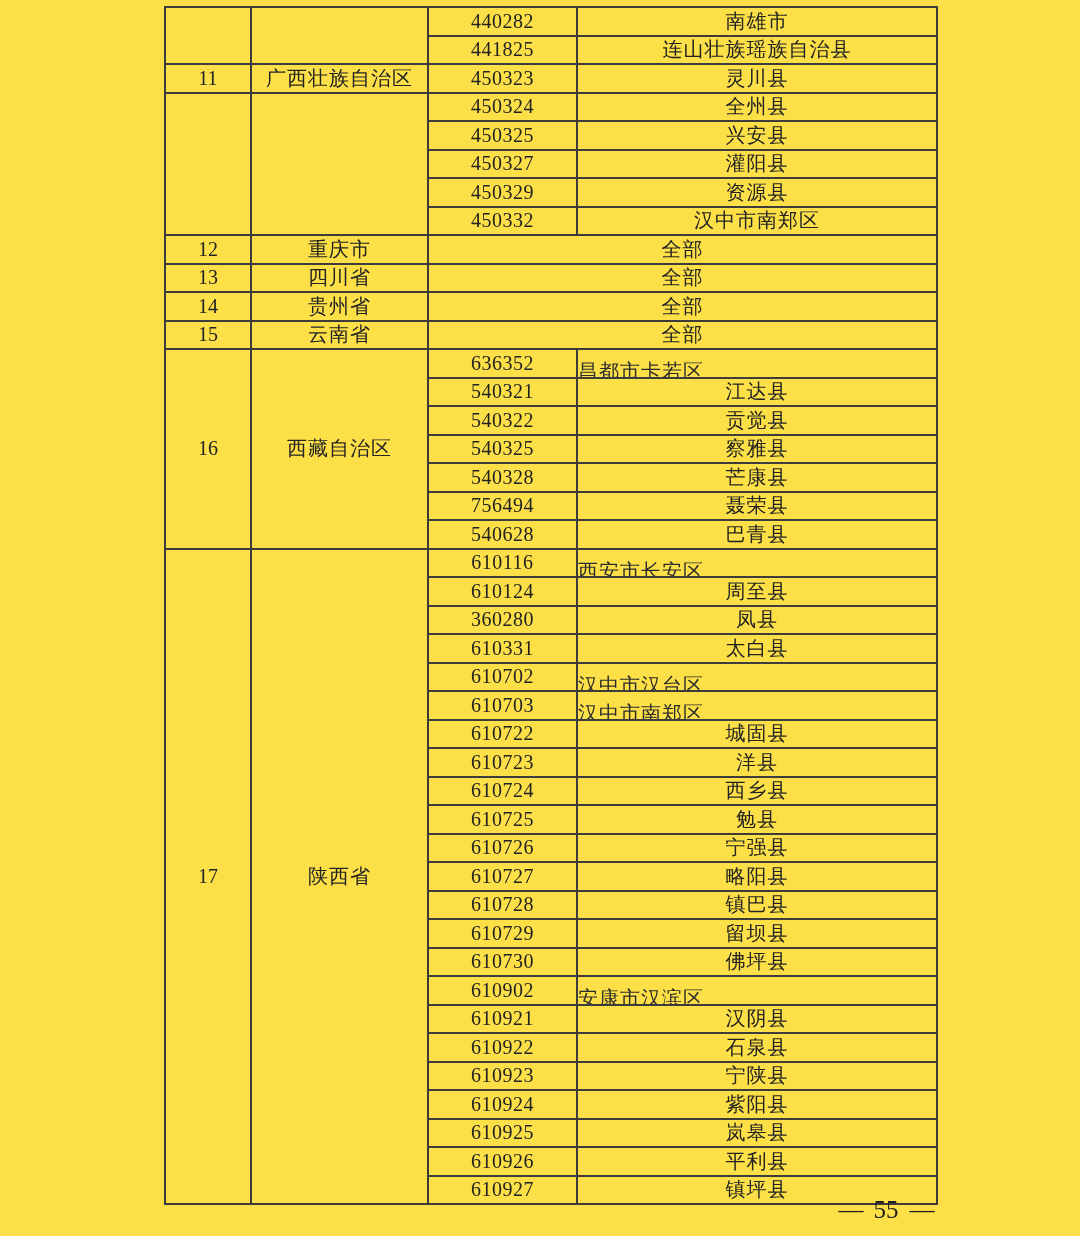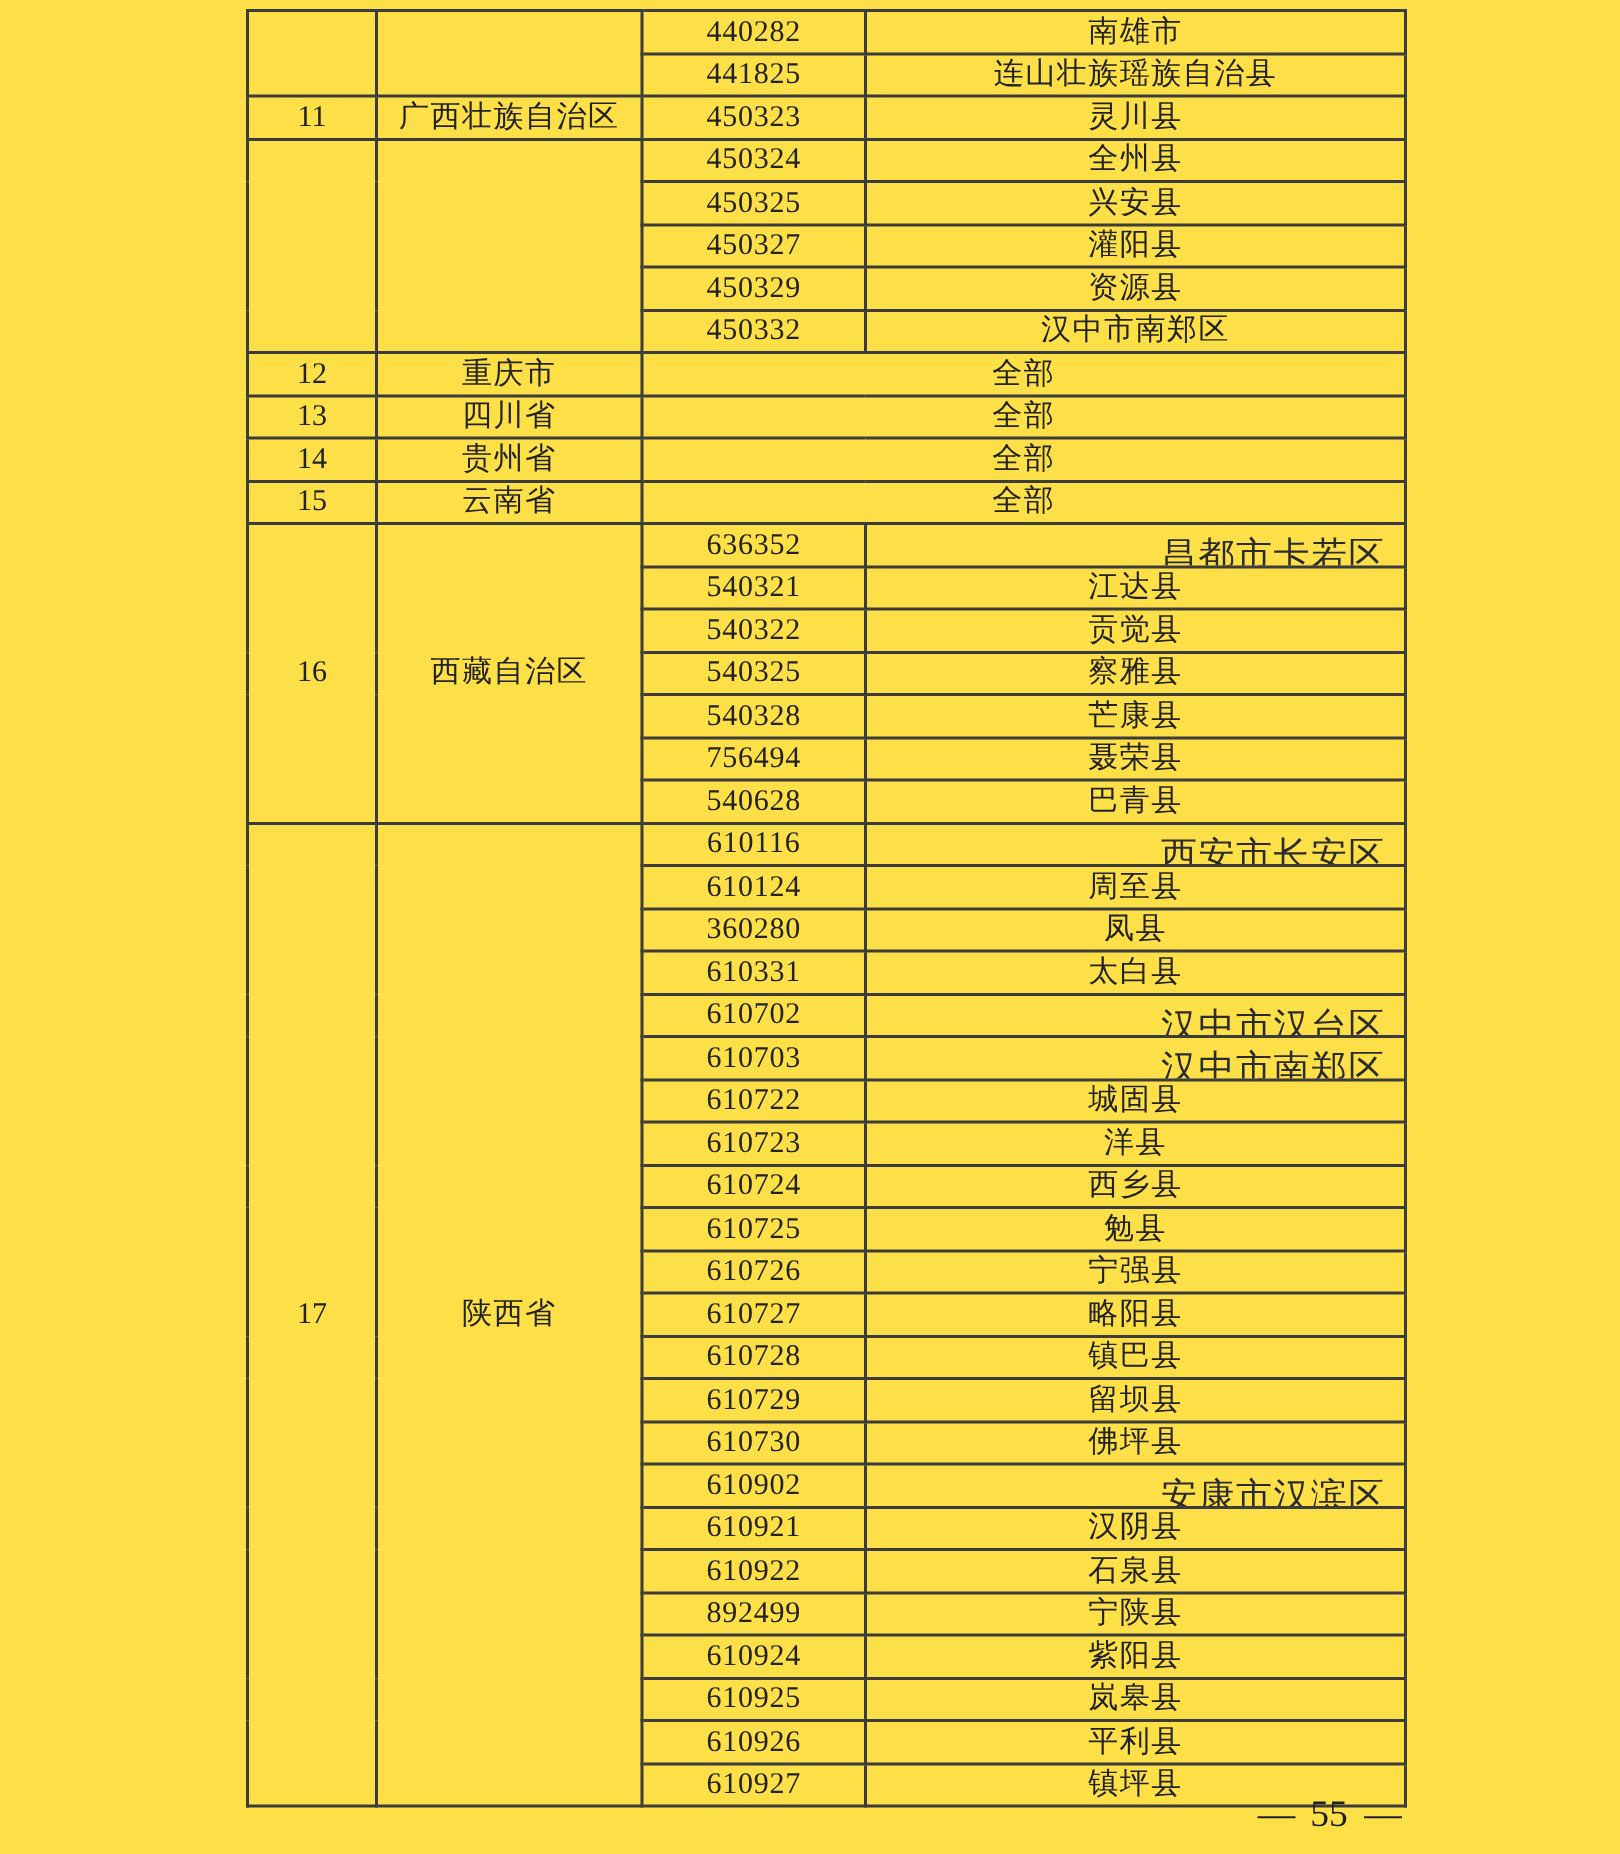--- a/index.html
+++ b/index.html
@@ -42,24 +42,24 @@
   td.c-all   { font-size: 20px; letter-spacing: 1px; }
   td.clipped { position: relative; padding: 0; }
   .clipwrap {
     position: relative;
     height: 26.5px;
     overflow: hidden;
   }
   .clipwrap span {
     position: absolute;
     left: 0;
-    right: 12px;
+    right: 0;
     top: 11px;
-    text-align: right;
-    font-size: 24px;
+    text-align: left;
+    font-size: 20px;
     line-height: 20px;
     letter-spacing: 1px;
     color: #2b2b2b;
   }
   .page-footer {
     position: absolute;
     left: 806px;
     top: 1196px;
     width: 160px;
     display: flex;
@@ -260,21 +260,21 @@
         </tr>
         <tr>
           <td class="c-code">610921</td>
           <td class="c-name">汉阴县</td>
         </tr>
         <tr>
           <td class="c-code">610922</td>
           <td class="c-name">石泉县</td>
         </tr>
         <tr>
-          <td class="c-code">892499</td>
+          <td class="c-code">610923</td>
           <td class="c-name">宁陕县</td>
         </tr>
         <tr>
           <td class="c-code">610924</td>
           <td class="c-name">紫阳县</td>
         </tr>
         <tr>
           <td class="c-code">610925</td>
           <td class="c-name">岚皋县</td>
         </tr>

